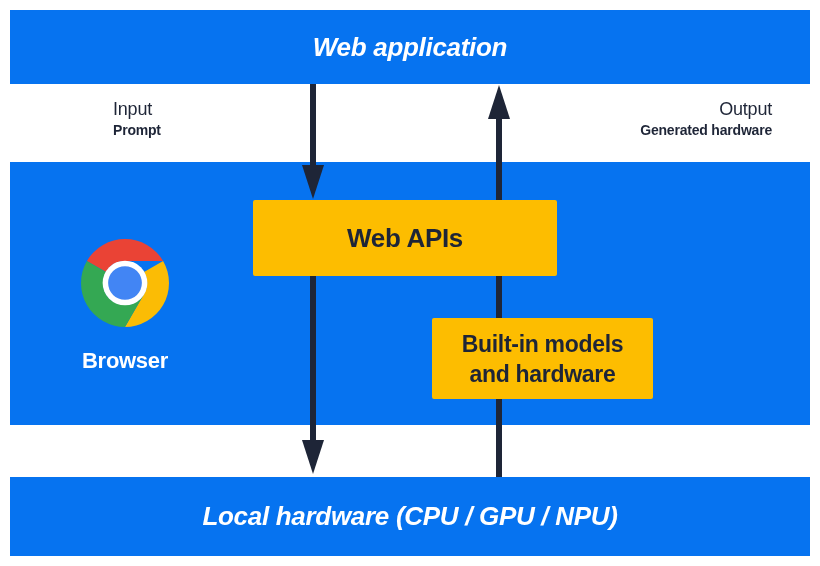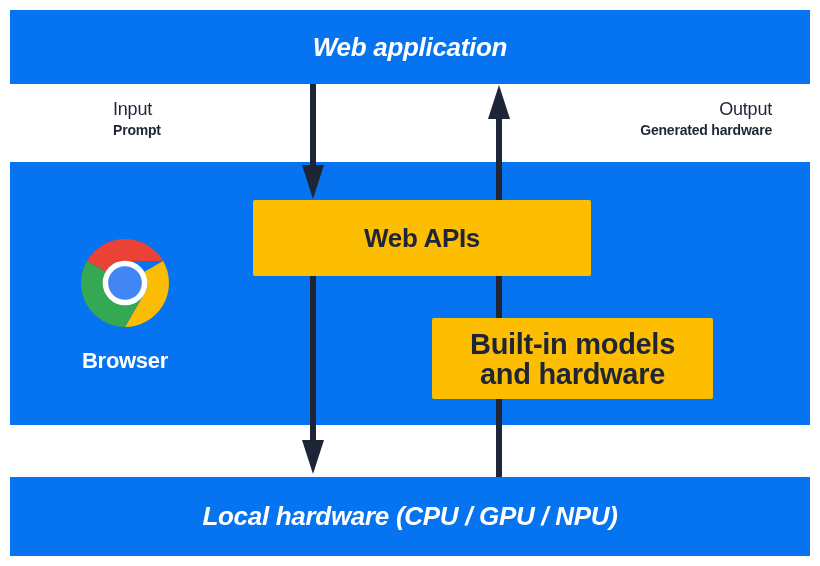--- a/index.html
+++ b/index.html
@@ -40,22 +40,22 @@
   }
   .input-caption{left:113px;top:99px;}
   .input-value{left:113px;top:122px;}
   .output-caption{right:48px;top:99px;text-align:right;}
   .output-value{right:48px;top:122px;text-align:right;}
   .yellow-box{
     position:absolute;background:var(--accent-yellow);border-radius:2px;z-index:3;
     display:flex;flex-direction:column;align-items:center;justify-content:center;
     color:var(--dark-navy);font-weight:700;letter-spacing:-0.3px;text-align:center;
   }
-  .web-apis-box{left:253px;top:200px;width:338px;height:76px;font-size:26px;}
-  .builtin-box{left:432px;top:318px;width:281px;height:81px;font-size:29px;line-height:30px;}
+  .web-apis-box{left:253px;top:200px;width:304px;height:76px;font-size:26px;}
+  .builtin-box{left:432px;top:318px;width:221px;height:81px;font-size:23px;line-height:30px;}
   .arrow-line{
     position:absolute;width:6px;background:var(--dark-navy);z-index:2;
   }
   .arrow-head{
     position:absolute;width:0;height:0;z-index:2;
     border-left:11px solid transparent;border-right:11px solid transparent;
   }
   .head-down{border-top:34px solid var(--dark-navy);}
   .head-up{border-bottom:34px solid var(--dark-navy);}
   .down-line-a{left:310px;top:84px;height:82px;}

